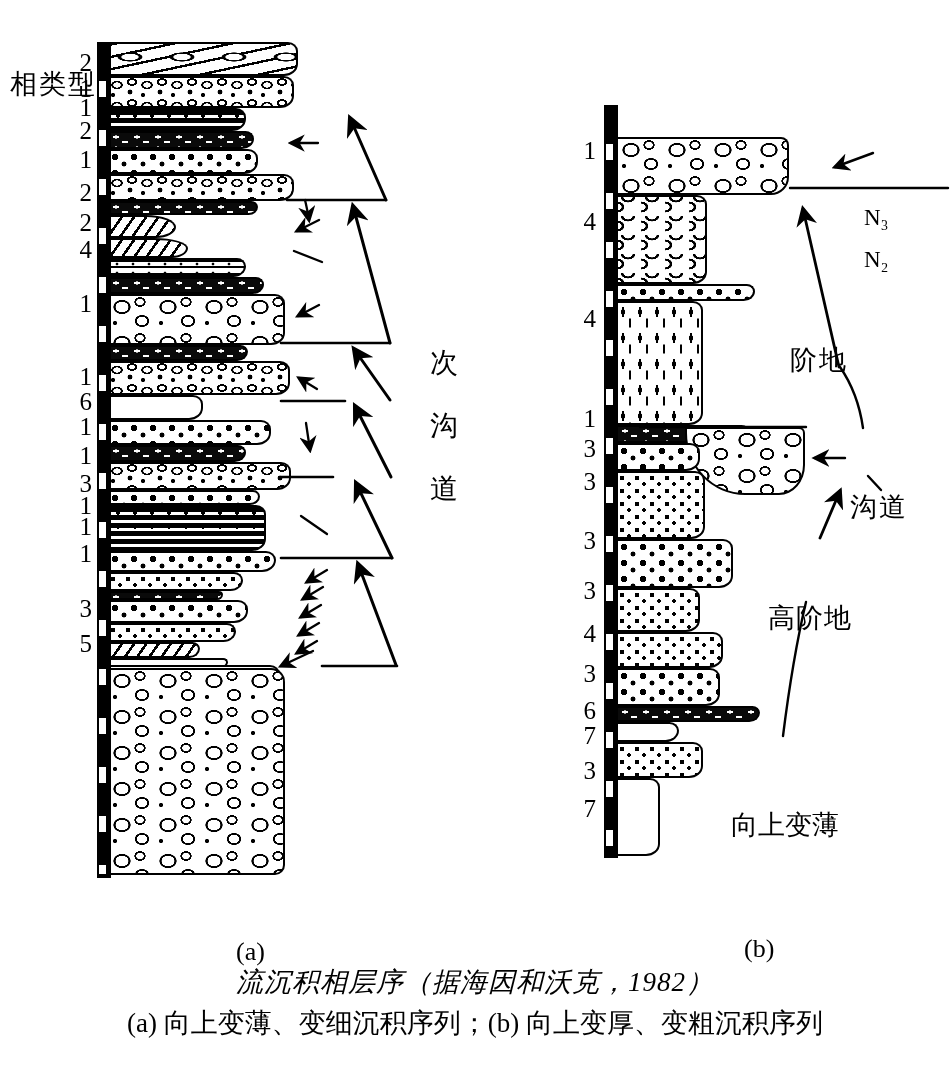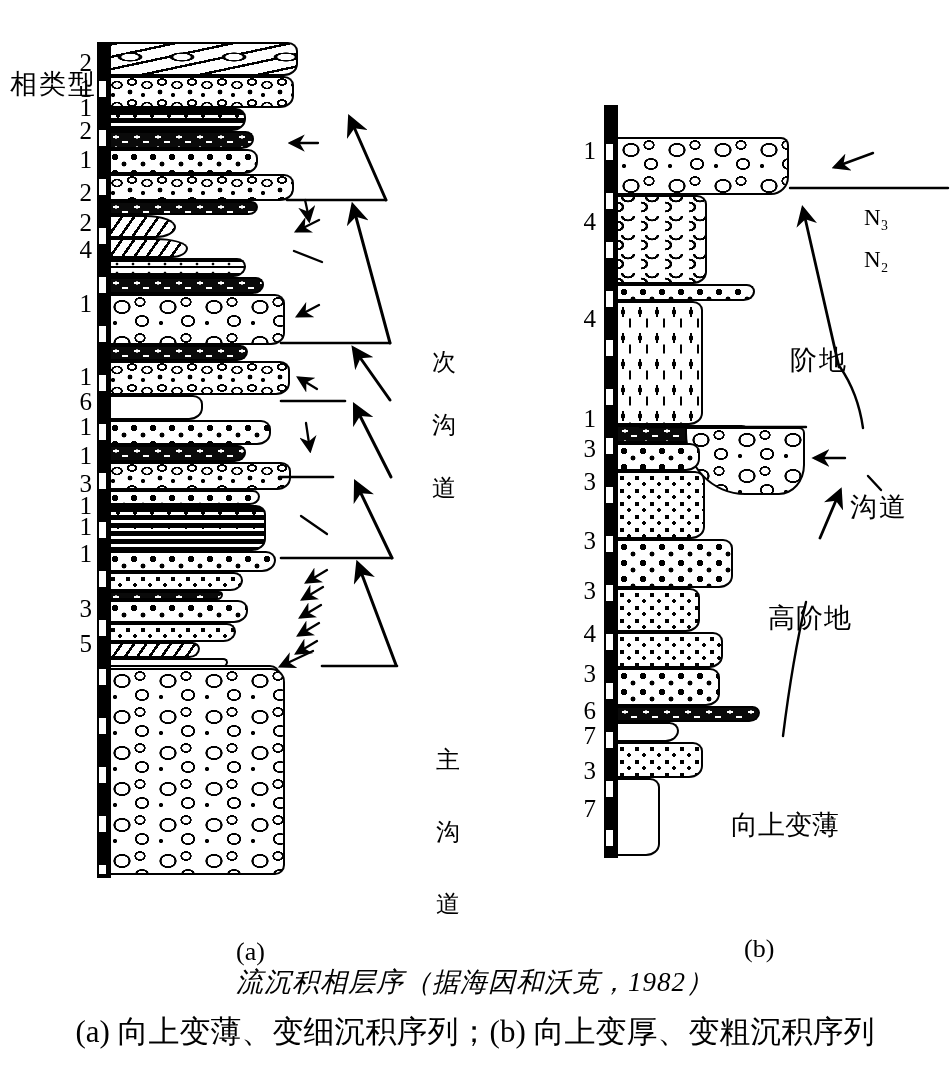--- a/index.html
+++ b/index.html
@@ -11,35 +11,35 @@
          background-color:#fff;border-radius:0 10px 14px 0/0 9px 12px 0;z-index:1;}
   .bar{position:absolute;background:#000;z-index:2;}
   .bar::after{content:"";position:absolute;left:2px;top:6px;bottom:4px;width:7px;
         background:repeating-linear-gradient(180deg,transparent 0 33px,#fff 33px 49px);}
   .bar-a{left:97px;top:42px;width:14px;height:836px;}
   .bar-b{left:604px;top:105px;width:14px;height:753px;}
   .overlay{position:absolute;left:0;top:0;z-index:3;pointer-events:none;}
   .lbl{position:absolute;z-index:4;white-space:nowrap;margin-top:48px;}
   .fnum{position:absolute;z-index:4;width:34px;text-align:right;font-size:25px;line-height:1.05;}
   .facies-type{left:10px;top:18px;font-size:27px;letter-spacing:2px;}
-  .v-lbl{width:30px;font-size:24px;word-break:break-all;white-space:normal;text-align:center;}
+  .v-lbl{width:30px;font-size:28px;word-break:break-all;white-space:normal;text-align:center;}
   .sec{left:429px;top:283px;line-height:63px;}
   .main{left:433px;top:676px;line-height:72px;}
   .n3{left:864px;top:157px;font-size:23px;}
   .n2{left:864px;top:199px;font-size:23px;text-align:center;}
   .terrace{left:790px;top:294px;font-size:27px;letter-spacing:2px;}
   .channel{left:850px;top:441px;font-size:27px;letter-spacing:2px;}
   .hterrace{left:768px;top:552px;font-size:27px;letter-spacing:1px;}
   .hhterrace{left:731px;top:759px;font-size:27px;}
   .cap-a{left:236px;top:889px;font-size:26px;}
   .cap-b{left:744px;top:886px;font-size:26px;}
   .caption-block{position:absolute;left:0;top:938px;width:950px;text-align:center;z-index:4;}
   .cap-line1{font-size:27px;letter-spacing:1px;}
   .cap-line2{font-size:27px;margin-top:26px;letter-spacing:1px;font-style:italic;}
-  .cap-line3{font-size:31px;margin-top:11px;}
+  .cap-line3{font-size:27px;margin-top:5px;}
   
   .p-congl{background-image:
     radial-gradient(ellipse 11px 9px at 14px 11px,#fff 57%,#000 60% 76%,transparent 80%),
     radial-gradient(ellipse 9px 7.5px at 34px 25px,#fff 55%,#000 59% 77%,transparent 81%),
     radial-gradient(ellipse 7px 6px at 32px 6px,#fff 52%,#000 57% 78%,transparent 82%),
     radial-gradient(circle 2.2px at 7px 27px,#000 92%,transparent);
     background-size:46px 36px;}
   .p-pebbly{background-image:
     radial-gradient(ellipse 7px 5px at 9px 7px,#fff 50%,#000 55% 80%,transparent 85%),
     radial-gradient(circle 2.6px at 22px 14px,#000 92%,transparent),
@@ -143,21 +143,20 @@
           <path d="M868,476 L881,490"></path>
           <path d="M845,458 L815,458" marker-end="url(#ah)"></path>
           <path d="M820,538 L840,491" stroke-width="2.8" marker-end="url(#ah)"></path>
           <path d="M783,736 C789,688 797,640 806,602"></path>
           <path d="M640,427 H806"></path>
         </g>
       </g>
     </svg>
 
     <div class="lbl v-lbl sec">次沟道</div>
-    <div class="lbl v-lbl main">主沟道</div>
 
     <div class="lbl n3">N₃</div>
     <div class="lbl n2">N₂</div>
     <div class="lbl terrace">阶地</div>
     <div class="lbl channel">沟道</div>
     <div class="lbl hterrace">高阶地</div>
     <div class="lbl hhterrace">向上变薄</div>
 
     <div class="lbl cap-a">(a)</div>
     <div class="lbl cap-b">(b)</div>

